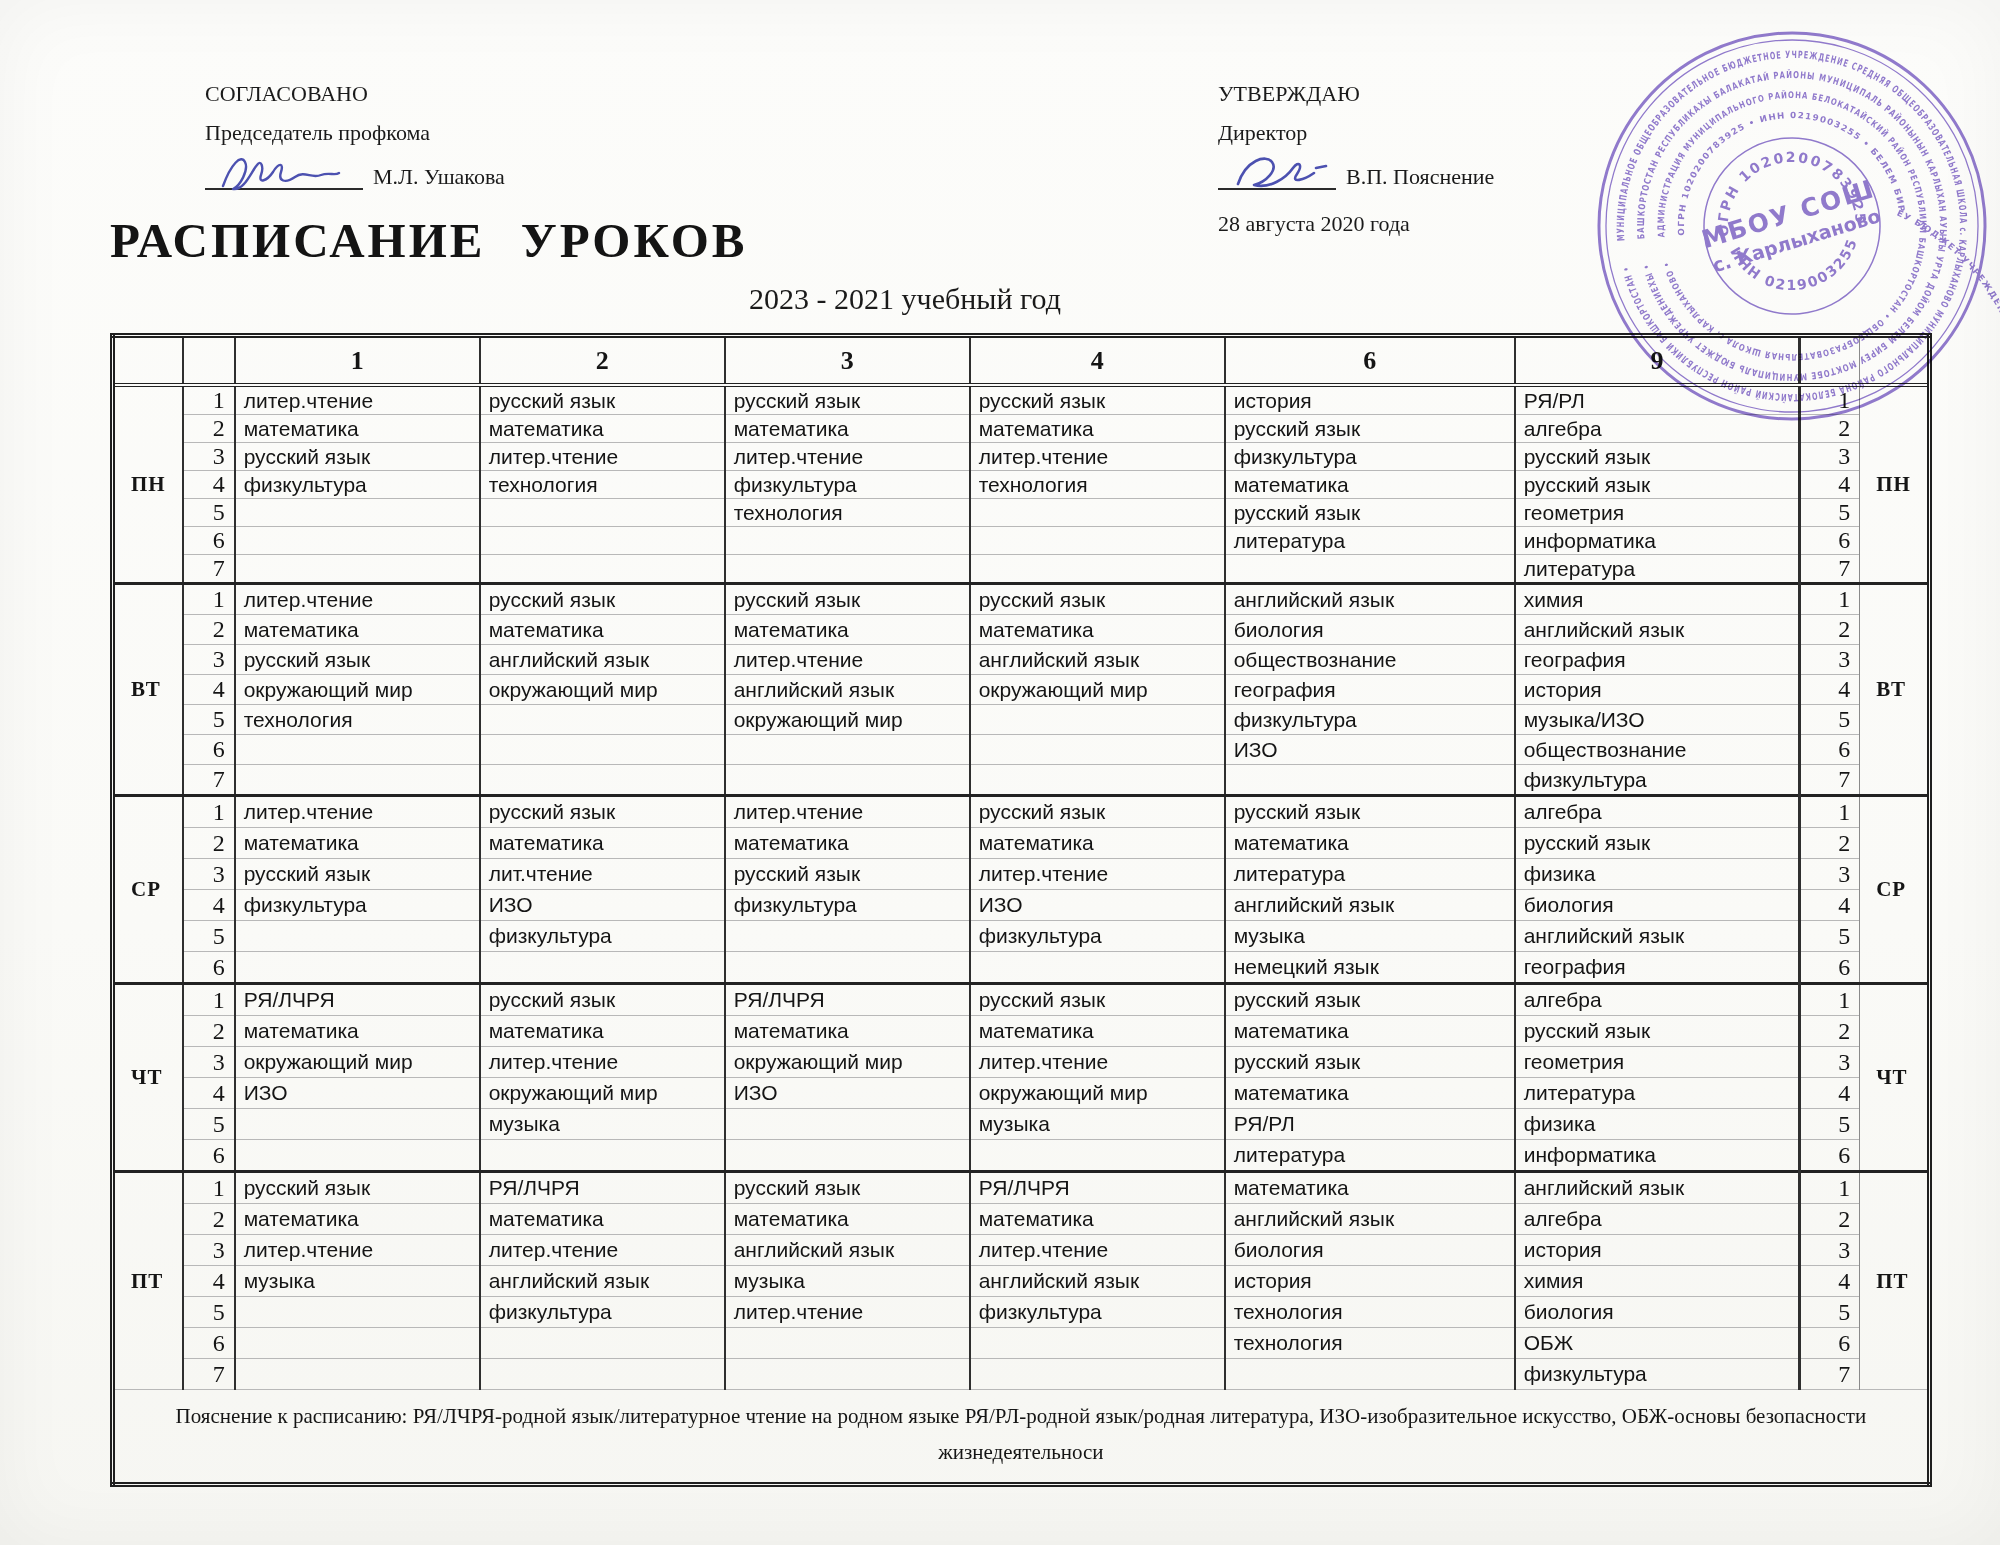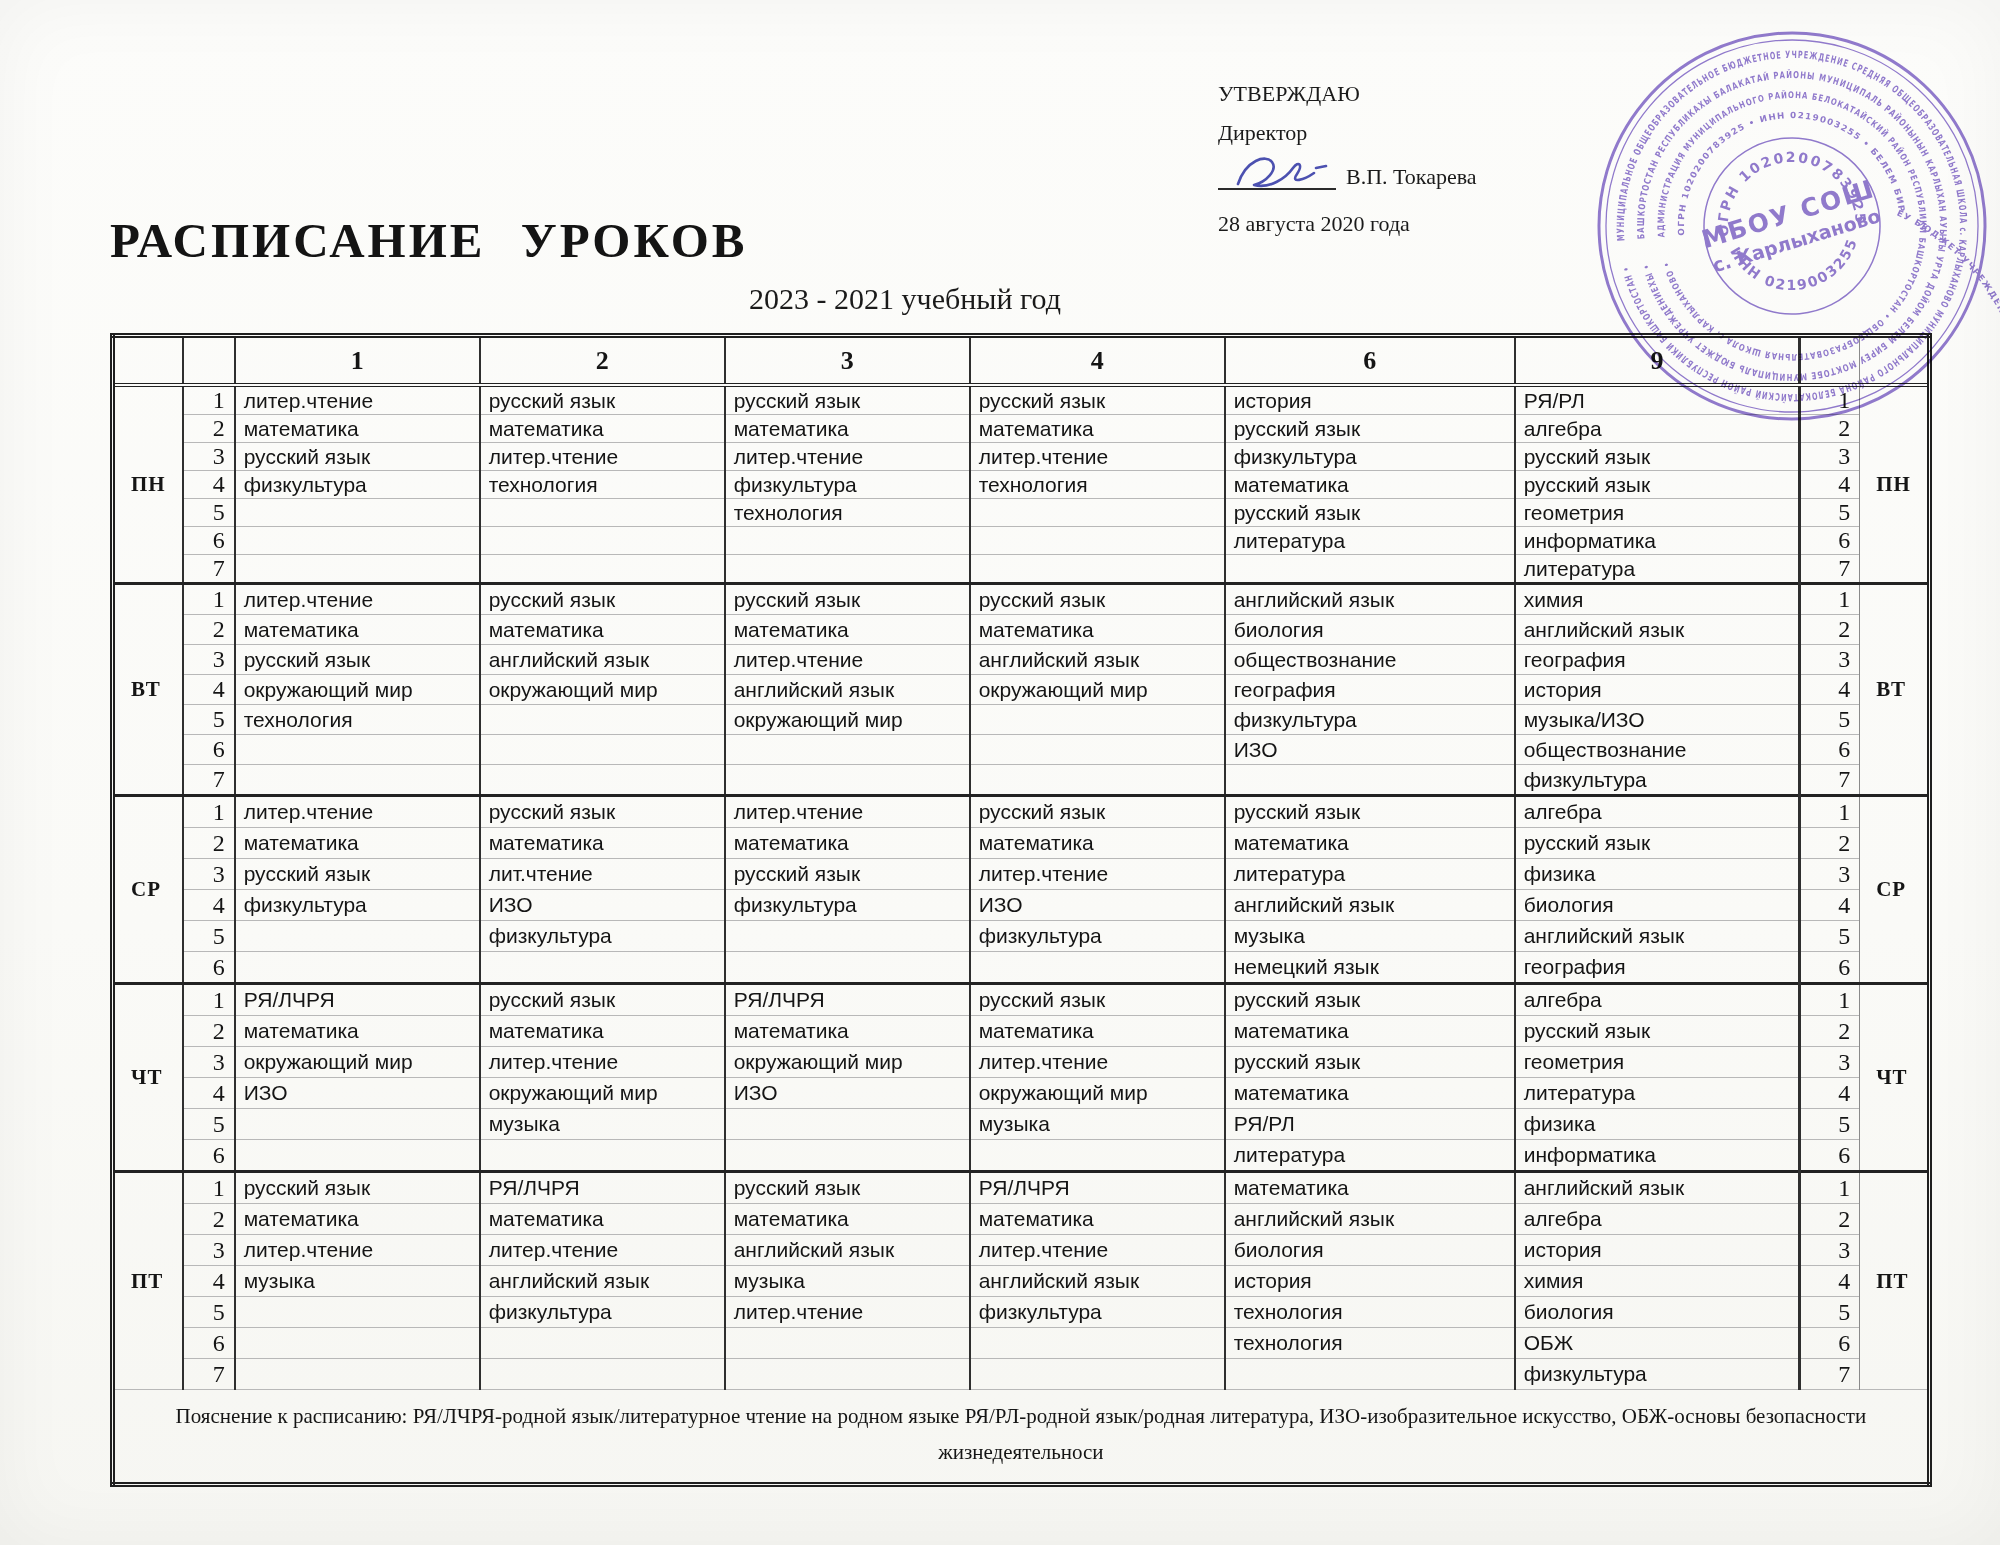--- a/index.html
+++ b/index.html
@@ -56,31 +56,43 @@
   .stamp .arc{font-size:14px; font-weight:bold; letter-spacing:2px;}
   .stamp .c1{font-size:25px; font-weight:bold; letter-spacing:2px;}
   .stamp .c2{font-size:19px; font-weight:bold;}
   .sig-ink{stroke:#4c51b0; fill:none; stroke-linecap:round; stroke-linejoin:round;}
 </style>
 </head>
 <body>
 
 <div class="page">
 
+  <div class="approve" style="left:205px; top:80px;">
+    <div>СОГЛАСОВАНО</div>
+    <div class="role">Председатель профкома</div>
+    <div class="sig-row">
+      <span class="sig-line w-l">
+        <svg class="sig-svg" width="128" height="52" viewBox="0 0 128 52">
+          <path class="sig-ink" stroke-width="2.4" d="M6 40 C14 18 24 8 28 16 C32 24 23 40 16 43 C27 45 34 26 40 19 C44 13 47 21 44 29 C41 38 50 35 56 26 C62 16 67 17 64 26 C61 35 68 38 78 31 C88 24 94 33 104 29 C112 26 118 30 122 27"></path>
+        </svg>
+      </span>
+      <span>М.Л. Ушакова</span>
+    </div>
+  </div>
 
   <div class="approve" style="left:1218px; top:80px;">
     <div>УТВЕРЖДАЮ</div>
     <div class="role">Директор</div>
     <div class="sig-row">
       <span class="sig-line w-r">
         <svg class="sig-svg" width="100" height="50" viewBox="0 0 100 50">
           <path class="sig-ink" stroke-width="2.6" d="M8 36 C16 12 36 6 42 14 C48 22 36 34 24 37 C40 41 56 30 63 20 C69 12 73 17 67 26 C60 36 74 32 84 25 M86 20 L96 18"></path>
         </svg>
       </span>
-      <span>В.П. Токарева</span>
+      <span>В.П. Пояснение</span>
     </div>
     <div class="date-line">28 августа 2020 года</div>
   </div>
 
   <div class="title">РАСПИСАНИЕ  УРОКОВ</div>
   <div class="subtitle">2023 - 2021 учебный год</div>
 
   <table class="schedule">
       <colgroup>
         <col style="width: 48px;">

